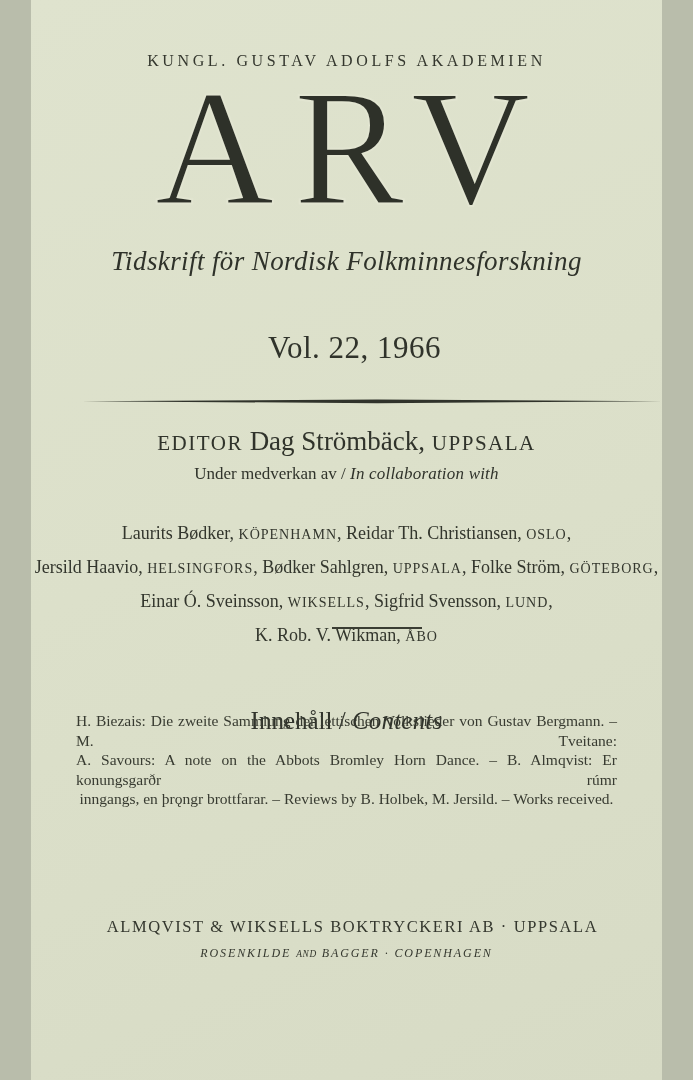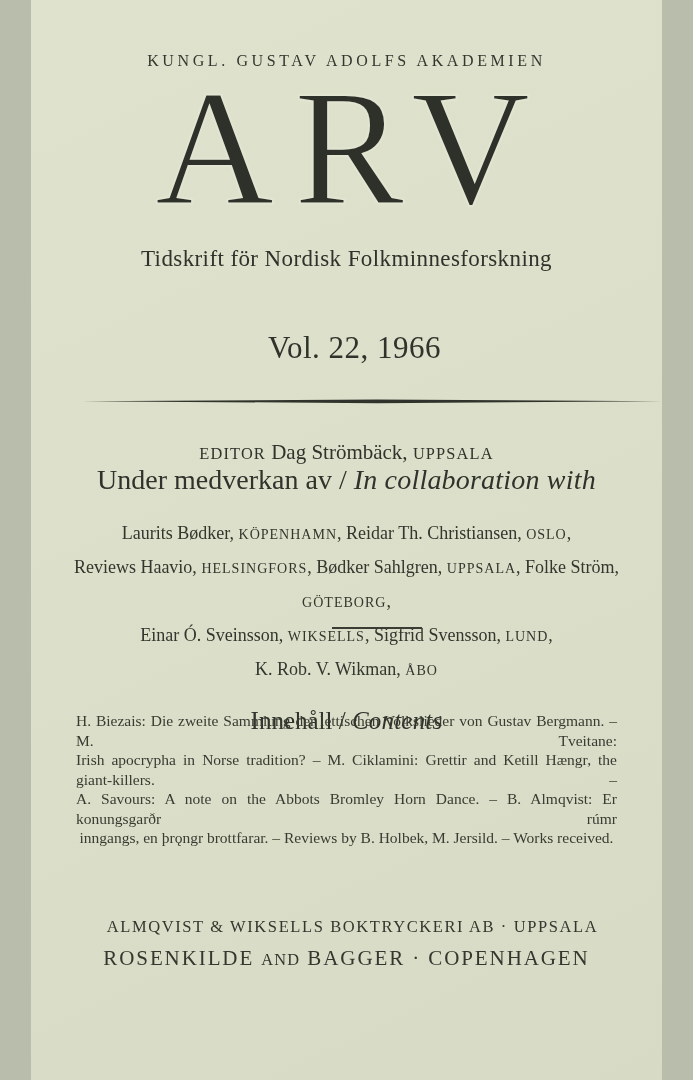--- a/index.html
+++ b/index.html
@@ -42,21 +42,22 @@
     margin-left: 12px;
   }
   .arv-base { color: #2e3129; }
   .arv-inline {
     color: transparent;
     -webkit-text-stroke: 2px #e2e5d1;
   }
 
   .subtitle-sv {
     top: 246px;
-    font-size: 23px;
+    font-style: italic;
+    font-size: 27px;
     letter-spacing: 0.4px;
     color: #2f322a;
   }
   .subtitle-en {
     top: 297px;
     font-size: 16px;
     letter-spacing: 2.8px;
     color: #34372e;
   }
   .volume {
@@ -68,26 +69,26 @@
 
   .rule-swelled {
     position: absolute;
     top: 399px;
     left: 51px;
     width: 591px;
     height: 5px;
   }
 
   .editor-line {
-    top: 440px;
-    font-size: 21px;
+    top: 426px;
+    font-size: 27px;
   }
   .collab-line {
     top: 464px;
-    font-size: 28px;
+    font-size: 17px;
     text-align: center;
   }
 
   .contributors {
     top: 517px;
     font-size: 18px;
     line-height: 33px;
     color: #33362d;
   }
 
@@ -124,23 +125,24 @@
 
   .imprint-1 {
     top: 917px;
     font-size: 16.5px;
     letter-spacing: 1.6px;
     color: #34372e;
     padding-left: 12px;
   }
   .imprint-2 {
     top: 946px;
-    font-size: 21px;
+    font-size: 12px;
     letter-spacing: 1.9px;
     color: #34372e;
+    font-style: italic;
   }
 
   .sc { font-size: 78%; letter-spacing: 0.07em; }
   .it { font-style: italic; letter-spacing: 0.2px; }
 </style>
 </head>
 <body>
 
 <div class="page">
 
@@ -159,32 +161,31 @@
   <svg class="rule-swelled" viewBox="0 0 591 5" preserveAspectRatio="none">
     <polygon points="0,2.2 295,0.4 591,2.2 295,4.2" fill="#30332b"></polygon>
   </svg>
 
   <div class="abs center editor-line"><span class="sc">EDITOR </span><span>Dag Strömbäck, </span><span class="sc">UPPSALA</span></div>
 
   <div class="abs center collab-line"><span>Under medverkan av / </span><span class="it">In collaboration with</span></div>
 
   <div class="abs center contributors">
     <div class="contrib-line"><span>Laurits Bødker, </span><span class="sc">KÖPENHAMN</span><span>, Reidar Th. Christiansen, </span><span class="sc">OSLO</span><span>,</span></div>
-    <div class="contrib-line"><span>Reviews Haavio, </span><span class="sc">HELSINGFORS</span><span>, Bødker Sahlgren, </span><span class="sc">UPPSALA</span><span>, Folke Ström, </span><span class="sc">GÖTEBORG</span><span>,</span></div>
+    <div class="contrib-line"><span>Jersild Haavio, </span><span class="sc">HELSINGFORS</span><span>, Bødker Sahlgren, </span><span class="sc">UPPSALA</span><span>, Folke Ström, </span><span class="sc">GÖTEBORG</span><span>,</span></div>
     <div class="contrib-line"><span>Einar Ó. Sveinsson, </span><span class="sc">WIKSELLS</span><span>, Sigfrid Svensson, </span><span class="sc">LUND</span><span>,</span></div>
     <div class="contrib-line"><span>K. Rob. V. Wikman, </span><span class="sc">ÅBO</span></div>
   </div>
 
   <div class="rule-short"></div>
 
   <div class="abs center contents-heading"><span>Innehåll / </span><span class="it">Contents</span></div>
 
   <div class="abs contents-block">
     <div class="toc-line">H. Biezais: Die zweite Sammlung der lettischen Volkslieder von Gustav Bergmann. – M. Tveitane:</div>
-    <div class="toc-line">Irish apocrypha in Norse tradition? – M. Ciklamini: Grettir and Ketill Hængr, the giant-killers. –</div>
     <div class="toc-line">A. Savours: A note on the Abbots Bromley Horn Dance. – B. Almqvist: Er konungsgarðr rúmr</div>
     <div class="toc-line last">inngangs, en þrǫngr brottfarar. – Reviews by B. Holbek, M. Jersild. – Works received.</div>
   </div>
 
   <div class="abs center imprint-1">ALMQVIST &amp; WIKSELLS BOKTRYCKERI AB · UPPSALA</div>
 
   <div class="abs center imprint-2"><span>ROSENKILDE </span><span class="sc">AND</span><span> BAGGER · COPENHAGEN</span></div>
 
 </div>
 

